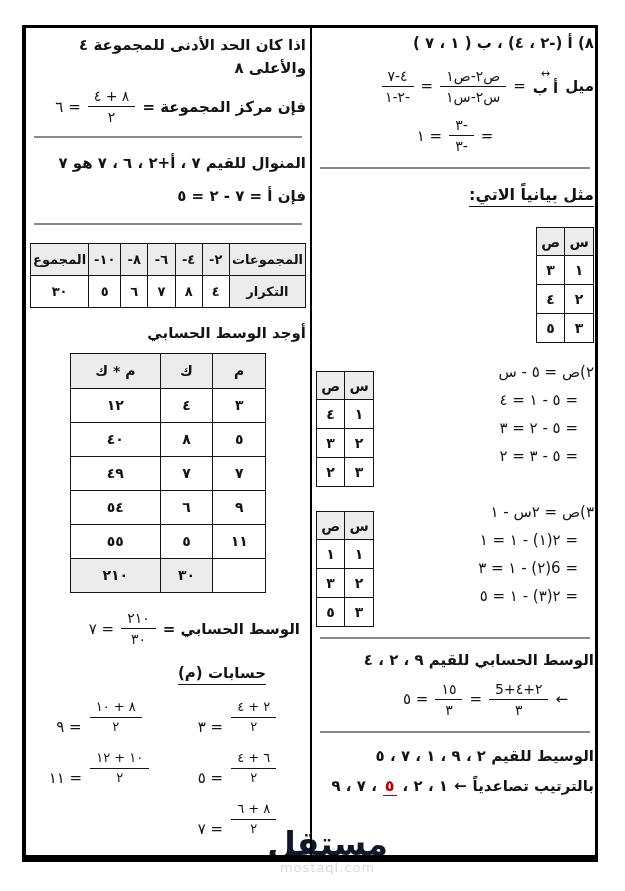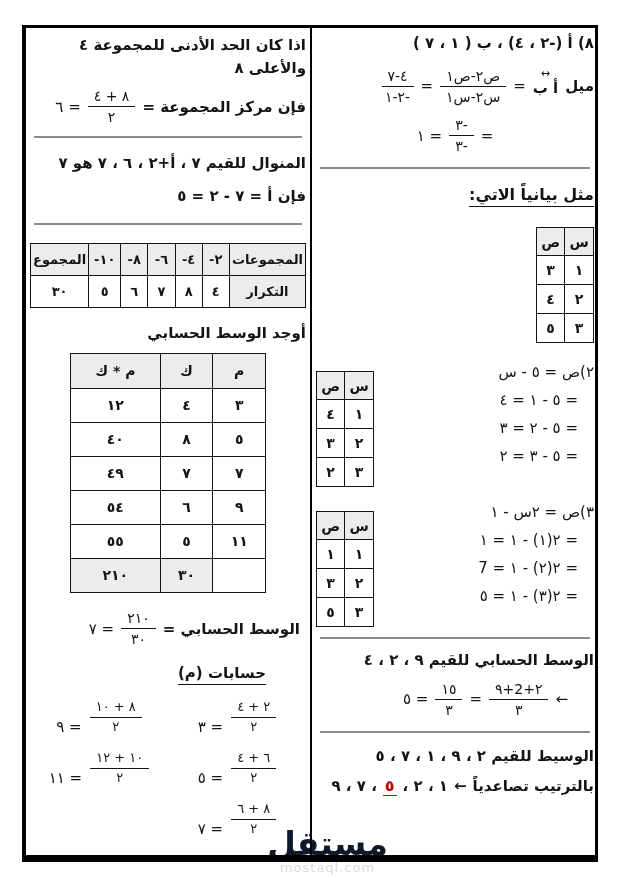--- a/index.html
+++ b/index.html
@@ -300,21 +300,21 @@
           <td>٢</td>
         </tr>
       </tbody>
         </table>
     </div>
 
     <div class="gblock" style="margin-top:16px">
       <div class="gb-eqs">
         <div class="gb-title">٣)ص = ٢س - ١</div>
         <div class="gb-eq">= ٢(١) - ١ = ١</div>
-        <div class="gb-eq">= ٢(٢) - ١ = 7</div>
+        <div class="gb-eq">= 6(٢) - ١ = ٣</div>
         <div class="gb-eq">= ٢(٣) - ١ = ٥</div>
       </div>
       <table class="xy-table">
         <tbody>
             <tr>
           <th class="shade">س</th>
           <th class="shade">ص</th>
         </tr>
         <tr>
           <td>١</td>
@@ -331,21 +331,21 @@
       </tbody>
         </table>
     </div>
 
     <div class="sep" style="margin-top:10px"></div>
 
     <div class="line" style="margin-top:10px">الوسط الحسابي للقيم ٩ ، ٢ ، ٤</div>
     <div class="math-row" style="margin-top:8px;margin-right:26px">
       <span class="eq">←</span>
       <span class="frac">
-        <span class="num ltr">٩+2+٢</span>
+        <span class="num ltr">5+٤+٢</span>
         <span class="den ltr">٣</span>
       </span>
       <span class="eq">=</span>
       <span class="frac">
         <span class="num ltr">١٥</span>
         <span class="den ltr">٣</span>
       </span>
       <span class="eq">= ٥</span>
     </div>
 

